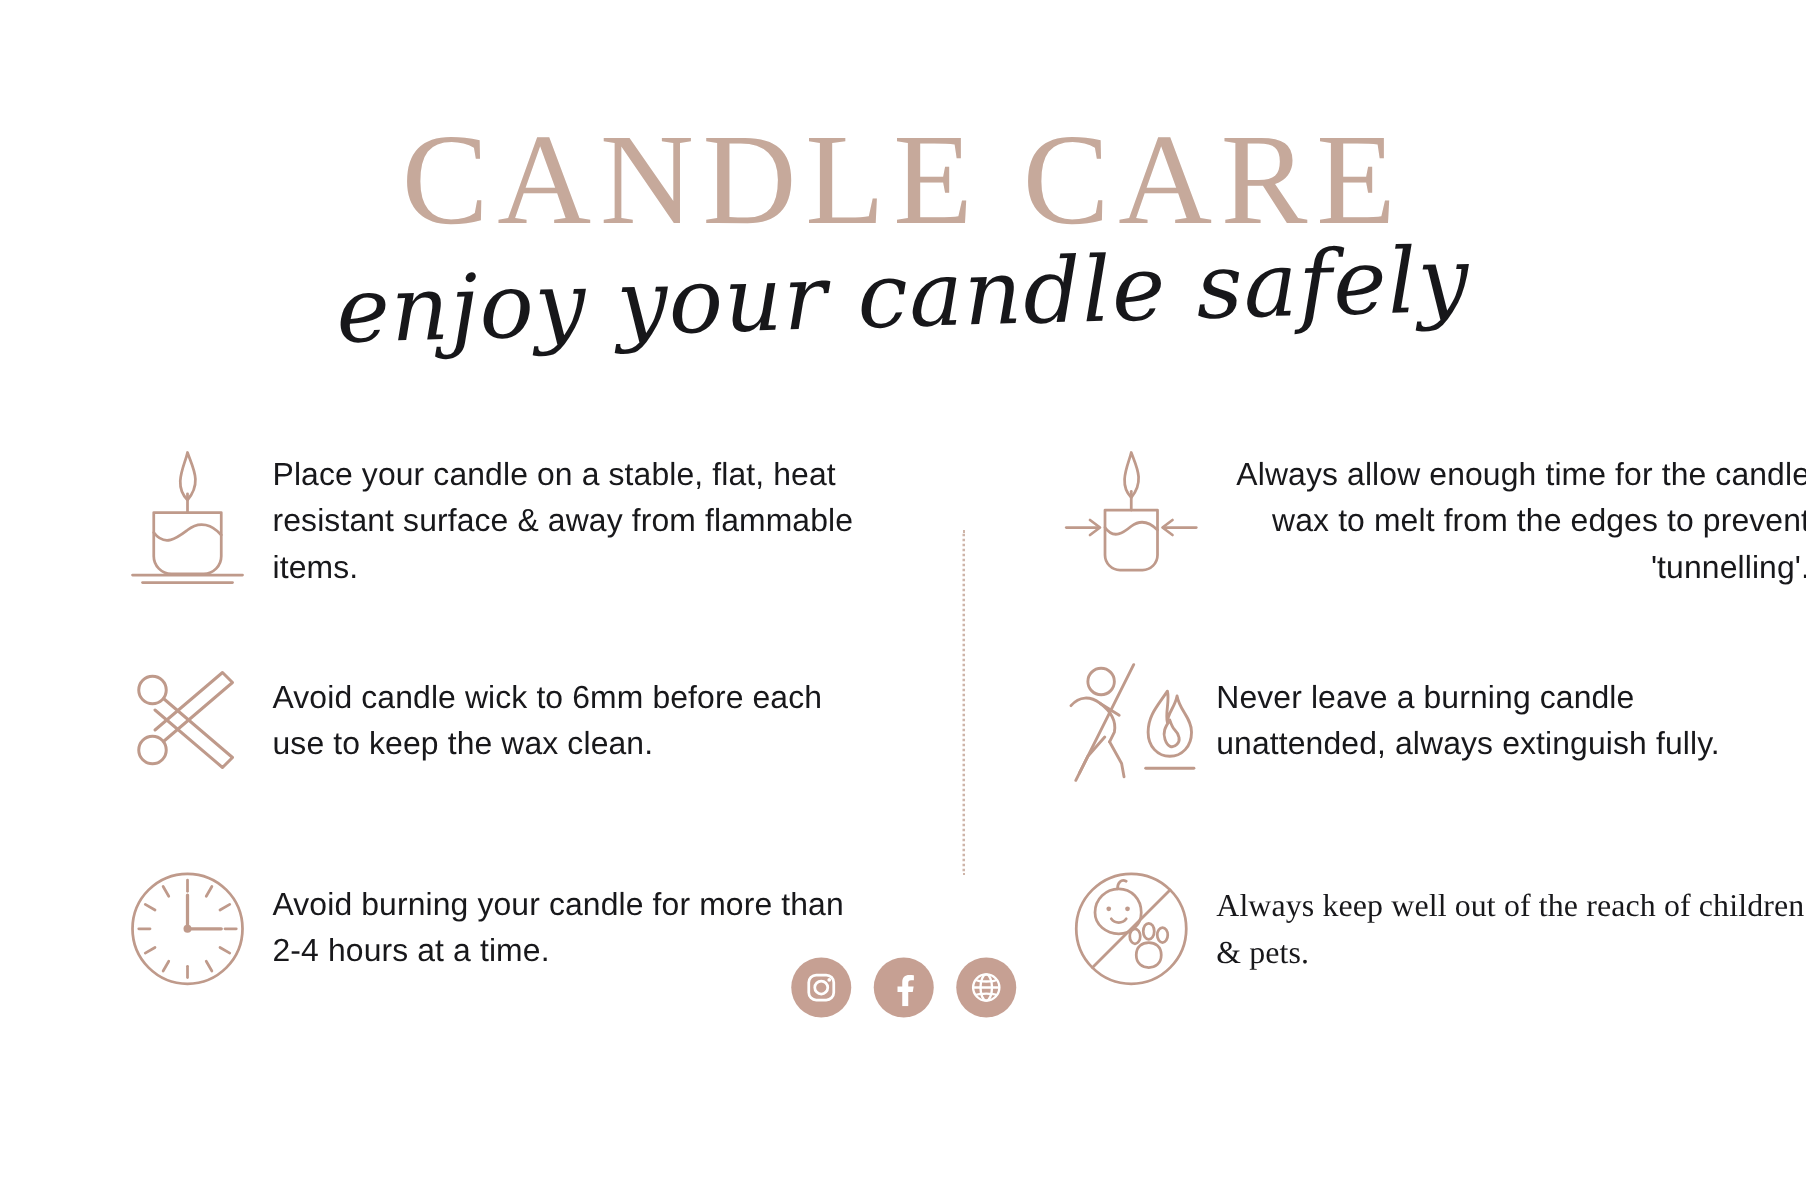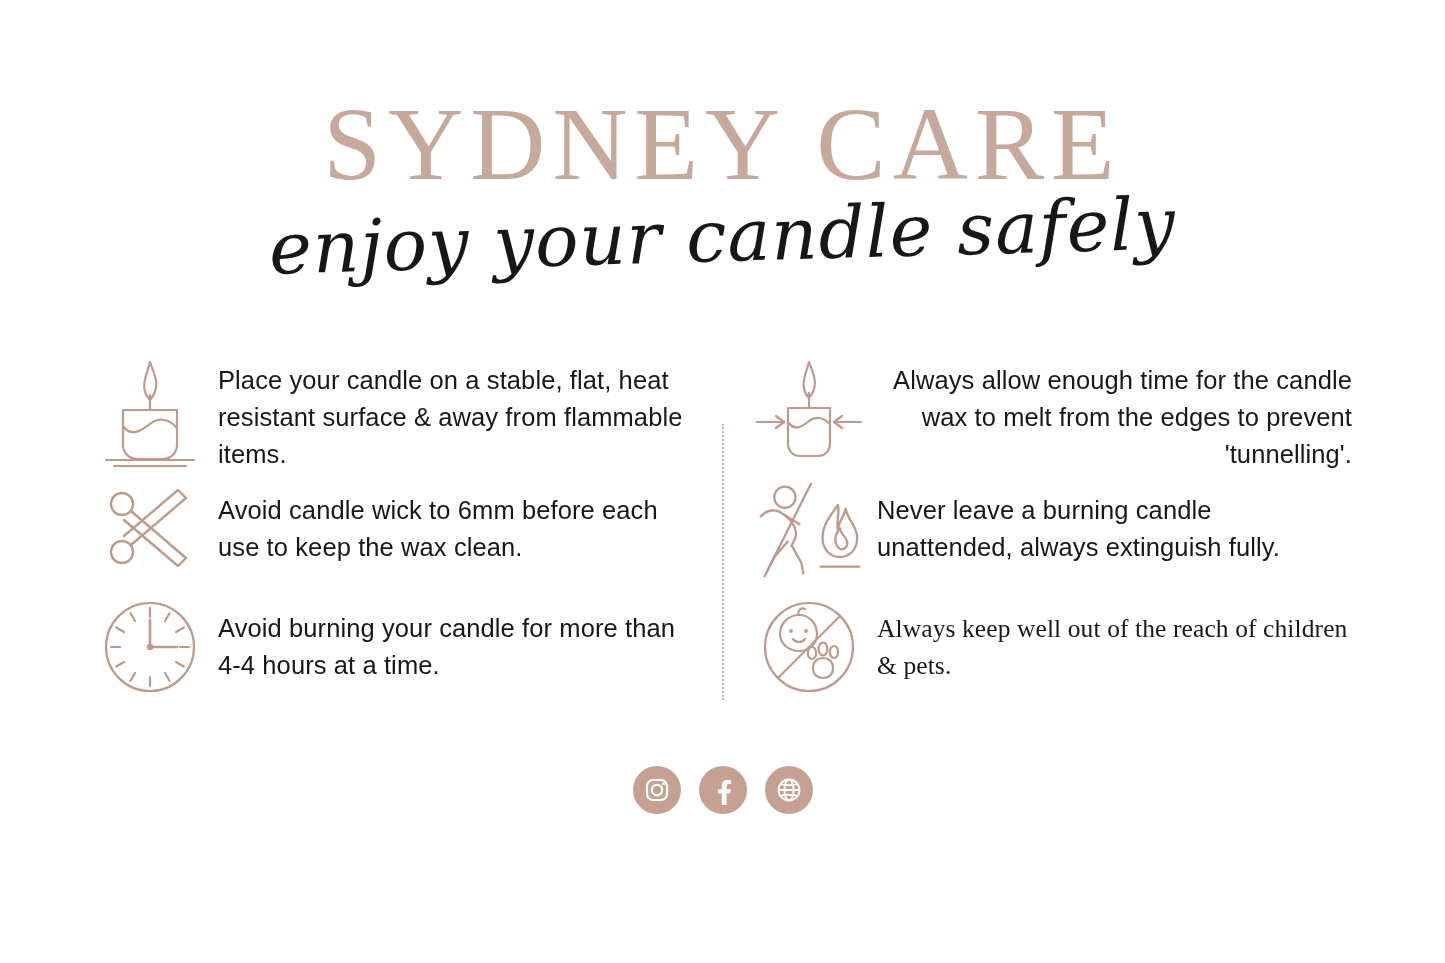--- a/index.html
+++ b/index.html
@@ -56,20 +56,21 @@
   
   .tips {
     position: absolute;
     top: 352px;
     left: 96px;
     width: 1256px;
     height: 370px;
     display: grid;
     grid-template-columns: 597px 62px 597px;
     grid-template-rows: 126px 118px 118px;
+    gap: 48px;
   }
   .tip {
     display: flex;
     align-items: flex-start;
     gap: 14px;
   }
   .tip .tip-icon {
     flex: 0 0 auto;
     width: 108px;
     display: flex;
@@ -133,21 +134,21 @@
   }
 
   svg { display: block; }
 </style>
 </head>
 <body>
 
 <div class="card">
 
   <div class="header">
-    <div class="title">SYDNEY CARE</div>
+    <div class="title">CANDLE CARE</div>
     <div class="subtitle">enjoy your candle safely</div>
   </div>
 
   <div class="tips">
 
     <div class="tip r1" style="grid-column:1;grid-row:1;">
       <div class="tip-icon">
         <svg width="104" height="118" viewBox="0 0 104 118">
           <g fill="none" stroke="#bf9a8b" stroke-width="2.2" stroke-linecap="round" stroke-linejoin="round">
             <path d="M52 46 C40 34 50 18 52 8 C56 20 64 32 52 46 Z"></path>
@@ -233,21 +234,21 @@
             <line x1="29.5" y1="15.2" x2="34" y2="23"></line>
             <line x1="68.5" y1="82.8" x2="64" y2="75"></line>
             <line x1="15.2" y1="29.5" x2="23" y2="34"></line>
             <line x1="82.8" y1="68.5" x2="75" y2="64"></line>
             <line x1="49" y1="49" x2="49" y2="22" stroke-width="2.6"></line>
             <line x1="49" y1="49" x2="76" y2="49" stroke-width="2.6"></line>
             <circle cx="49" cy="49" r="3.2" fill="#bf9a8b" stroke="none"></circle>
           </g>
         </svg>
       </div>
-      <div class="tip-text">Avoid burning your candle for more than 4-4 hours at a time.</div>
+      <div class="tip-text">Avoid burning your candle for more than 2-4 hours at a time.</div>
     </div>
 
     <div class="tip" style="grid-column:3;grid-row:3;font-family:Liberation Serif, serif;">
       <div class="tip-icon">
         <svg width="98" height="98" viewBox="0 0 98 98">
           <g fill="none" stroke="#bf9a8b" stroke-width="2.2" stroke-linecap="round" stroke-linejoin="round">
             <circle cx="49" cy="49" r="44"></circle>
             <line x1="18" y1="80" x2="80" y2="18"></line>
 
             <path d="M20 36 C20 25 29 17 39 17 C49 17 57 25 57 36 C57 46 49 53 39 53 C29 53 20 46 20 36 Z"></path>

